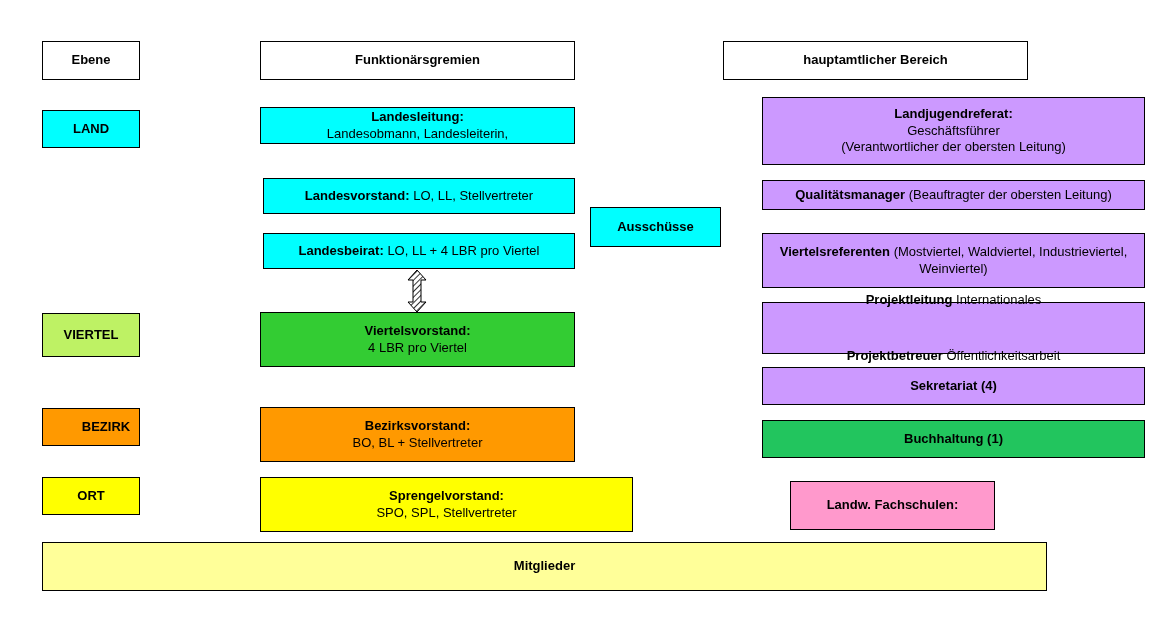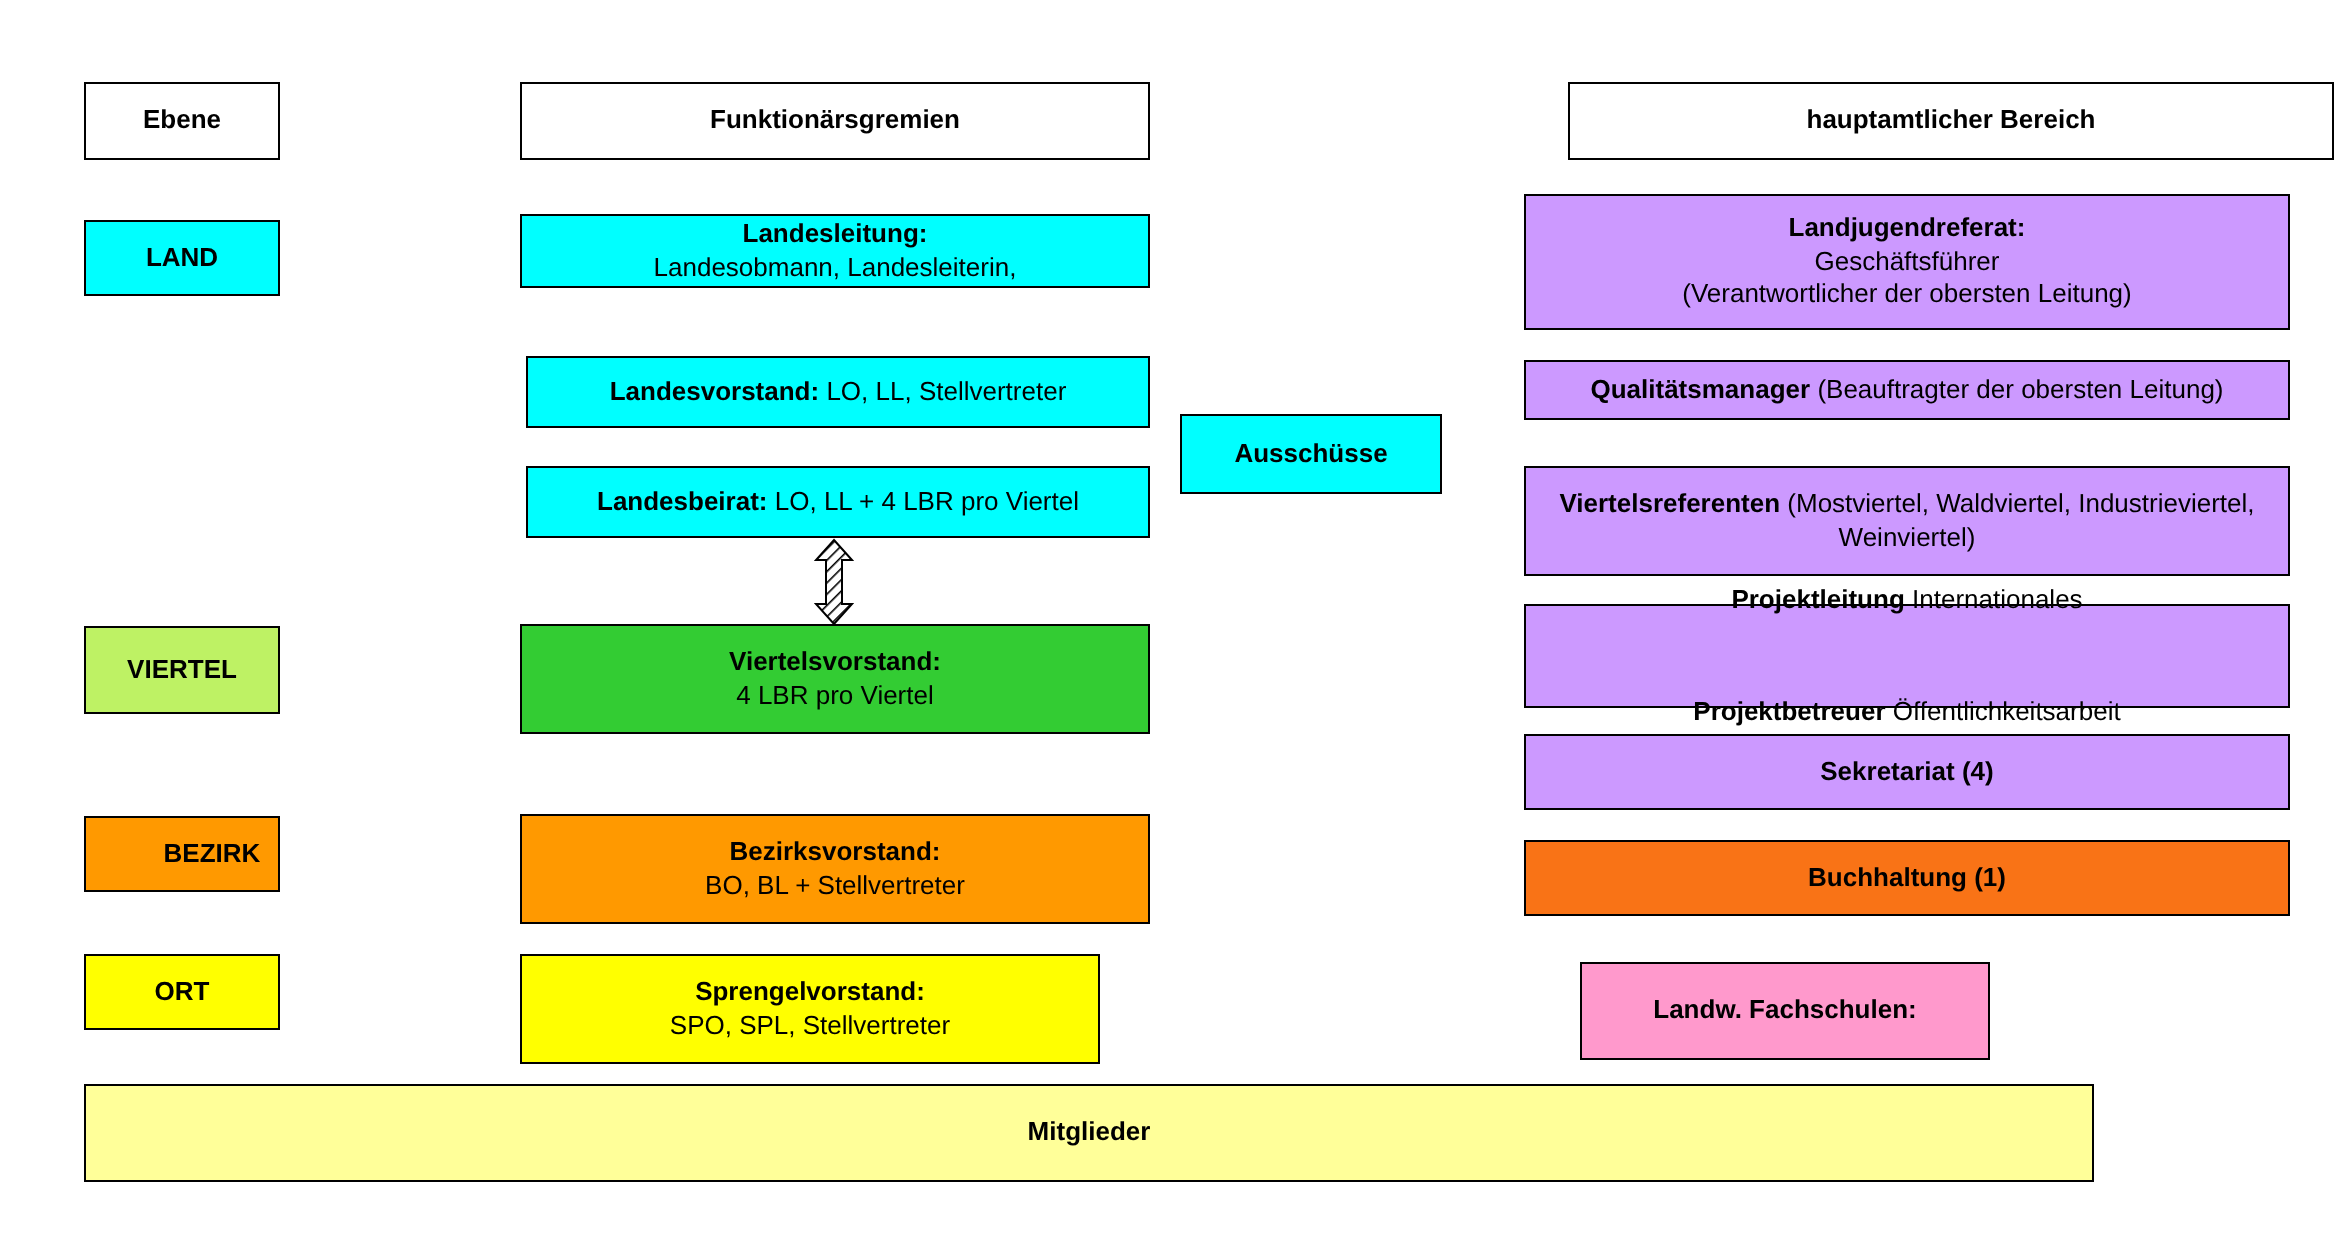--- a/index.html
+++ b/index.html
@@ -38,21 +38,21 @@
 <body>
 
 <div id="canvas">
 
   <div class="box hdr" style="left:42px; top:41px; width:98px; height:39px;">
     <span class="line">Ebene</span>
   </div>
   <div class="box hdr" style="left:260px; top:41px; width:315px; height:39px;">
     <span class="line">Funktionärsgremien</span>
   </div>
-  <div class="box hdr" style="left:784px; top:41px; width:383px; height:39px;">
+  <div class="box hdr" style="left:723px; top:41px; width:305px; height:39px;">
     <span class="line">hauptamtlicher Bereich</span>
   </div>
 
   <div class="box bold" style="left: 42px; top: 110px; width: 98px; height: 38px; background-color: rgb(0, 255, 255);">
     <span class="line">LAND</span>
   </div>
   <div class="box bold" style="left: 42px; top: 313px; width: 98px; height: 44px; background-color: #bef264;">
     <span class="line">VIERTEL</span>
   </div>
   <div class="box bold" style="left: 42px; top: 408px; width: 98px; height: 38px; background-color: rgb(255, 153, 0); padding-left: 38px;">
@@ -100,21 +100,21 @@
   <div class="box" style="left: 260px; top: 312px; width: 315px; height: 55px; background-color: rgb(51, 204, 51);">
     <span class="line bold">Viertelsvorstand:</span>
     <span class="line">4 LBR pro Viertel</span>
   </div>
 
   <div class="box" style="left: 260px; top: 407px; width: 315px; height: 55px; background-color: rgb(255, 153, 0);">
     <span class="line bold">Bezirksvorstand:</span>
     <span class="line">BO, BL + Stellvertreter</span>
   </div>
 
-  <div class="box" style="left: 260px; top: 477px; width: 290px; height: 55px; background-color: rgb(255, 255, 0);">
+  <div class="box" style="left: 260px; top: 477px; width: 373px; height: 55px; background-color: rgb(255, 255, 0);">
     <span class="line bold">Sprengelvorstand:</span>
     <span class="line">SPO, SPL, Stellvertreter</span>
   </div>
 
   <div class="box" style="left: 762px; top: 97px; width: 383px; height: 68px; background-color: rgb(204, 153, 255);">
     <span class="line bold">Landjugendreferat:</span>
     <span class="line">Geschäftsführer</span>
     <span class="line">(Verantwortlicher der obersten Leitung)</span>
   </div>
 
@@ -140,21 +140,21 @@
     <span class="line">
       <b>Projektbetreuer</b>
       <span>Öffentlichkeitsarbeit</span>
     </span>
   </div>
 
   <div class="box bold" style="left: 762px; top: 367px; width: 383px; height: 38px; background-color: rgb(204, 153, 255);">
     <span class="line">Sekretariat (4)</span>
   </div>
 
-  <div class="box bold" style="left: 762px; top: 420px; width: 383px; height: 38px; background-color: #f97316;">
+  <div class="box bold" style="left: 762px; top: 420px; width: 383px; height: 38px; background-color: #22c55e;">
     <span class="line">Buchhaltung (1)</span>
   </div>
 
   <div class="box" style="left: 790px; top: 481px; width: 205px; height: 49px; background-color: rgb(255, 153, 204);">
     <span class="line bold">Landw. Fachschulen:</span>
   </div>
 
   <div class="box bold" style="left: 42px; top: 542px; width: 1005px; height: 49px; background-color: rgb(255, 255, 153);">
     <span class="line">Mitglieder</span>
   </div>

